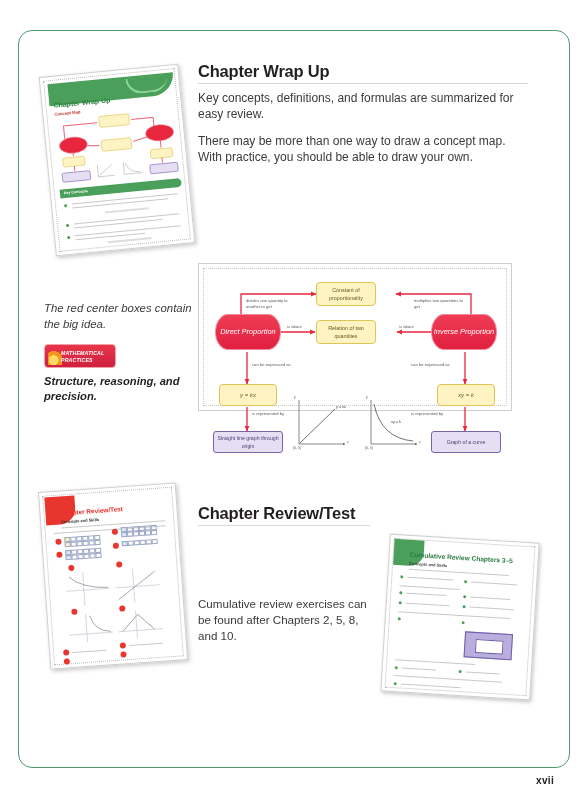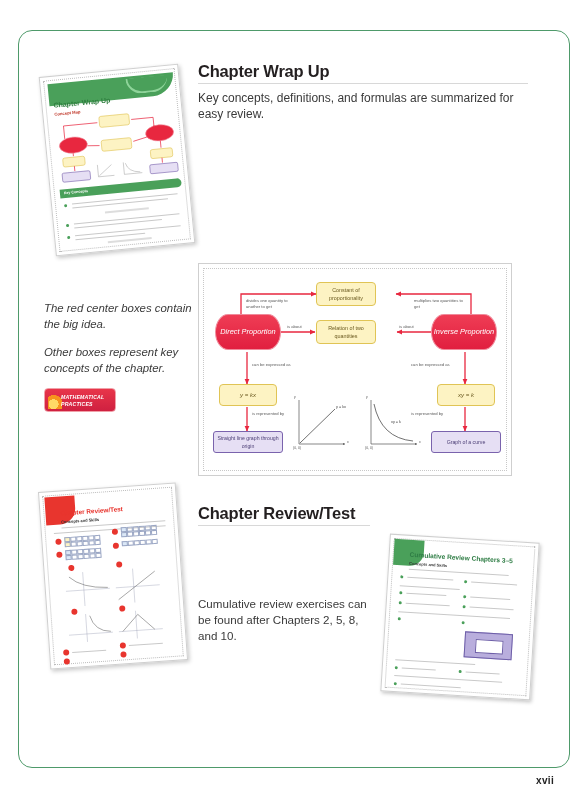--- a/index.html
+++ b/index.html
@@ -186,21 +186,21 @@
   .mp-badge .mp-t1 { top:5px; font-size:5.2px; }
   .mp-badge .mp-t2 { top:12px; font-size:5.2px; }
   #left-copy .mp-caption {
     font-size: 11.2px; font-weight: bold; line-height: 15px; color:#231f20;
   }
 
   
   #cmap {
     position: absolute;
     left: 198px; top: 263px;
-    width: 314px; height: 213px;
+    width: 314px; height: 148px;
     border: 1px solid #cfcfcf;
     background: #fff;
   }
   #cmap .inner { position:absolute; inset:4px; border:.6px dotted #c8c8c8; }
   #cmap svg { position:absolute; left:0; top:0; }
 
   .node {
     position: absolute;
     display: flex; align-items: center; justify-content: center;
     text-align: center;
@@ -293,30 +293,31 @@
     <div class="tline" style="left:20px;top:152px;width:88px;"></div>
     <div class="tdot" style="left:12px;top:160px;"></div>
     <div class="tline" style="left:20px;top:160px;width:106px;"></div>
     <div class="tline" style="left:20px;top:164px;width:70px;"></div>
     <div class="tline" style="left:52px;top:169px;width:44px;height:2px;background:#ddd;"></div>
   </div>
 
   <div id="wrapup-copy">
     <h2 class="head">Chapter Wrap Up</h2>
     <p class="body">Key concepts, definitions, and formulas are summarized for easy review.</p>
+    <p class="body">There may be more than one way to draw a concept map. With practice, you should be able to draw your own.</p>
   </div>
 
   <div id="left-copy">
     <p class="body">The red center boxes contain the big idea.</p>
-    <p class="body">Other boxes represent key concepts of the chapter.</p>
     <div class="mp-badge">
       <div class="flame"></div>
       <div class="mp-t1">MATHEMATICAL</div>
       <div class="mp-t2">PRACTICES</div>
     </div>
+    <div class="mp-caption">Structure, reasoning, and precision.</div>
   </div>
 
   <div id="cmap">
     <div class="inner"></div>
 
     <svg width="314" height="200">
       <defs>
         <marker id="ah" markerWidth="5" markerHeight="5" refX="4.2" refY="2" orient="auto">
           <path d="M0,0 L4.5,2 L0,4 z" fill="#e8273f"></path>
         </marker>

